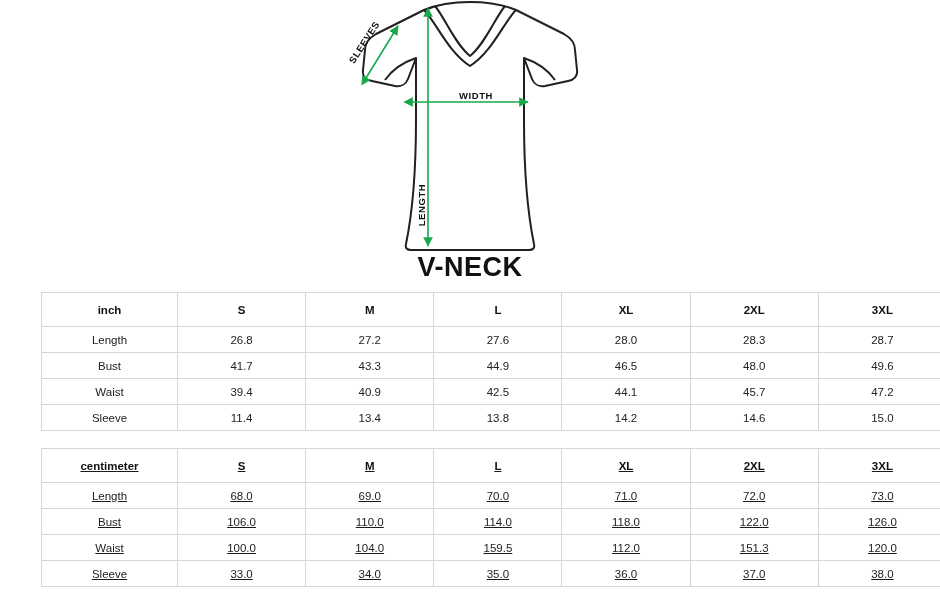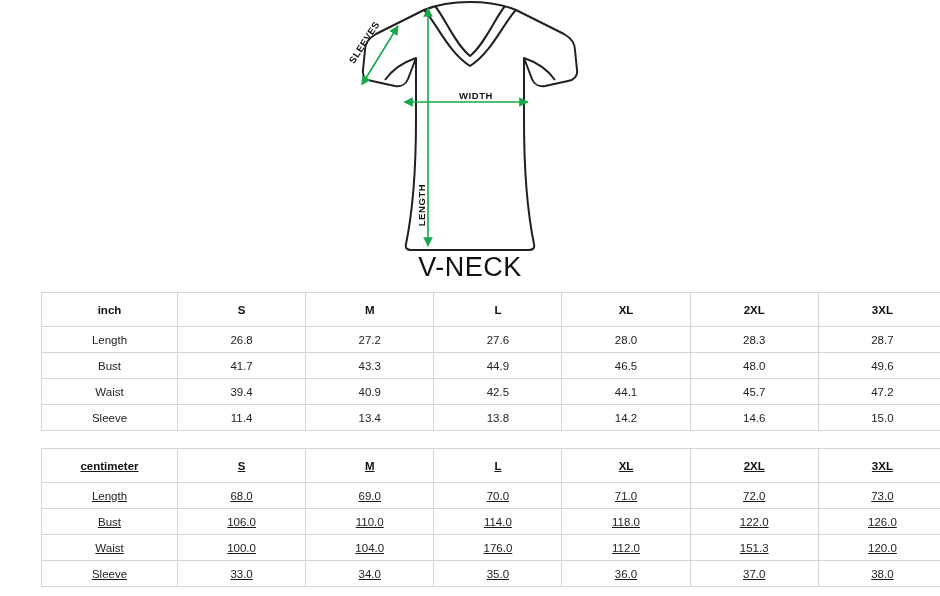--- a/index.html
+++ b/index.html
@@ -27,21 +27,21 @@
     left: 0;
     top: 0;
   }
   #product-title {
     position: absolute;
     left: 0;
     right: 0;
     top: 252px;
     text-align: center;
     font-size: 27px;
-    font-weight: normal;
+    font-weight: bold;
     letter-spacing: 0.5px;
     color: #111111;
     font-family: "Liberation Sans", sans-serif;
   }
 
   
   .size-table {
     border-collapse: collapse;
     table-layout: fixed;
     width: 906px;
@@ -242,21 +242,21 @@
         <td>110.0</td>
         <td>114.0</td>
         <td>118.0</td>
         <td>122.0</td>
         <td>126.0</td>
       </tr>
       <tr>
         <td>Waist</td>
         <td>100.0</td>
         <td>104.0</td>
-        <td>176.0</td>
+        <td>159.5</td>
         <td>112.0</td>
         <td>151.3</td>
         <td>120.0</td>
       </tr>
       <tr>
         <td>Sleeve</td>
         <td>33.0</td>
         <td>34.0</td>
         <td>35.0</td>
         <td>36.0</td>

